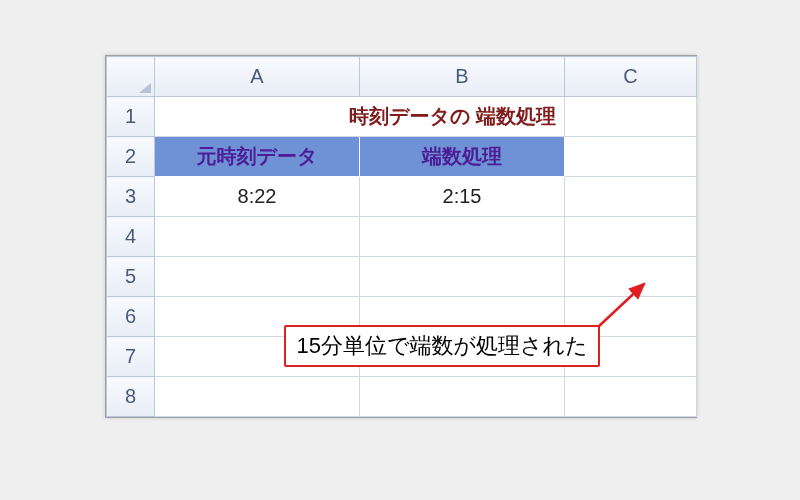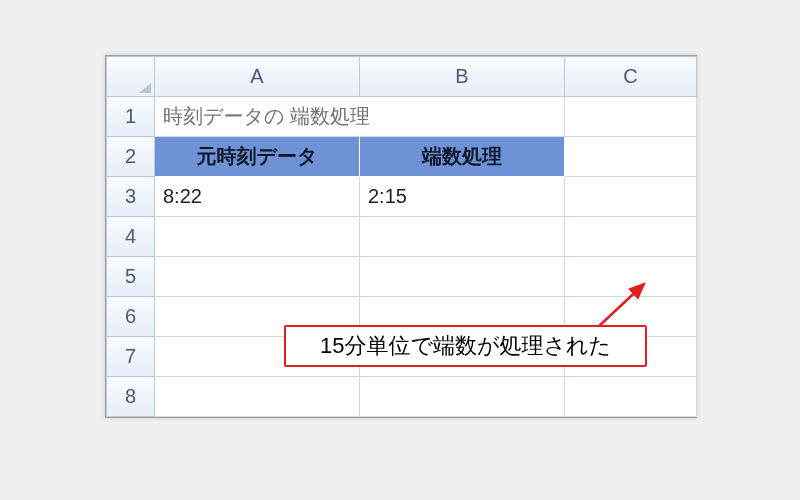--- a/index.html
+++ b/index.html
@@ -55,47 +55,47 @@
     border-width:0 0 10px 12px;
     border-color: transparent transparent #b7c2d6 transparent;
   }
   colgroup .rowhdr { width: 48px; }
   colgroup .colA   { width: 205px; }
   colgroup .colB   { width: 205px; }
   colgroup .colC   { width: 132px; }
 
   
   .title-cell {
-    color: #737373;
-    font-weight: normal;
+    color: #7f1d1d;
+    font-weight: bold;
     font-size: 22px;
-    text-align: left;
+    text-align: right;
   }
   
   .band {
     background: #6f92d6 !important;
-    color: #0f172a;
+    color: #4c1d95;
     text-align: center;
     font-weight: bold;
     font-size: 22px;
     border: 1px solid #ffffff !important;
   }
   
   .num {
-    text-align: left;
+    text-align: center;
     font-size: 22px;
     color: #222;
   }
 
   
   .callout {
     position: absolute;
     left: 178px;
     top: 269px;
-    width: 363px;
+    width: 316px;
     height: 42px;
     border: 2px solid #e02020;
     background: #fff;
     color: #000;
     font-size: 22px;
     display: flex;
     align-items: center;
     justify-content: center;
     z-index: 5;
     box-sizing: border-box;

